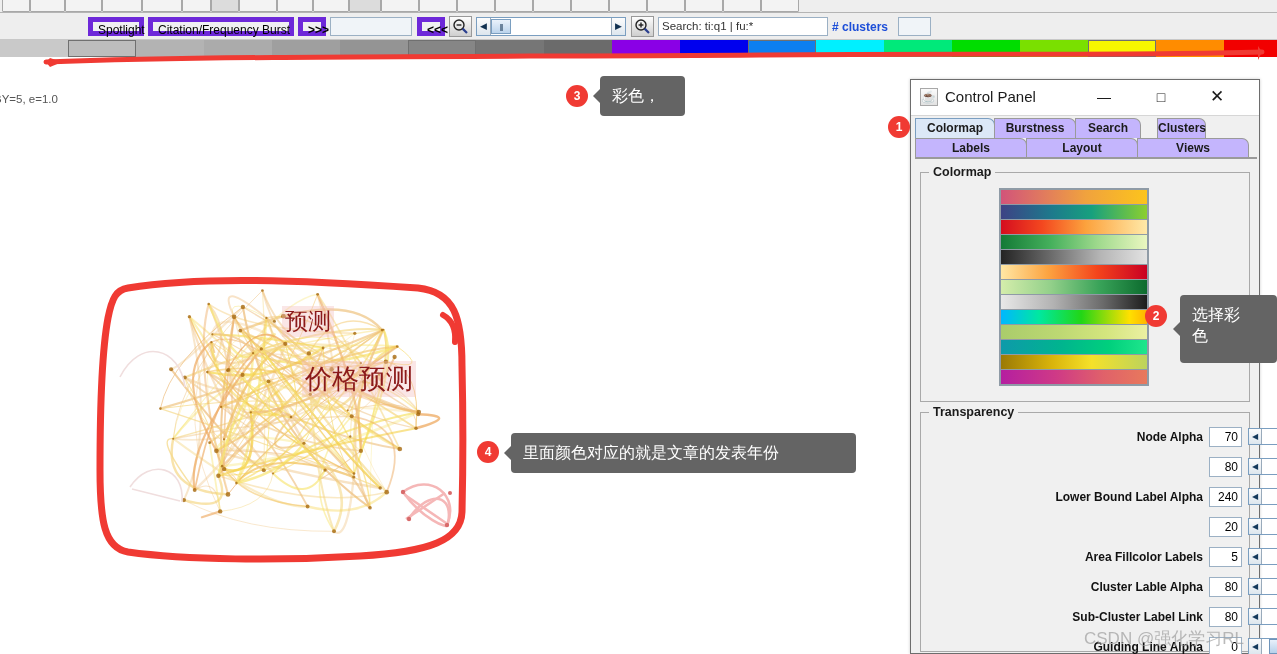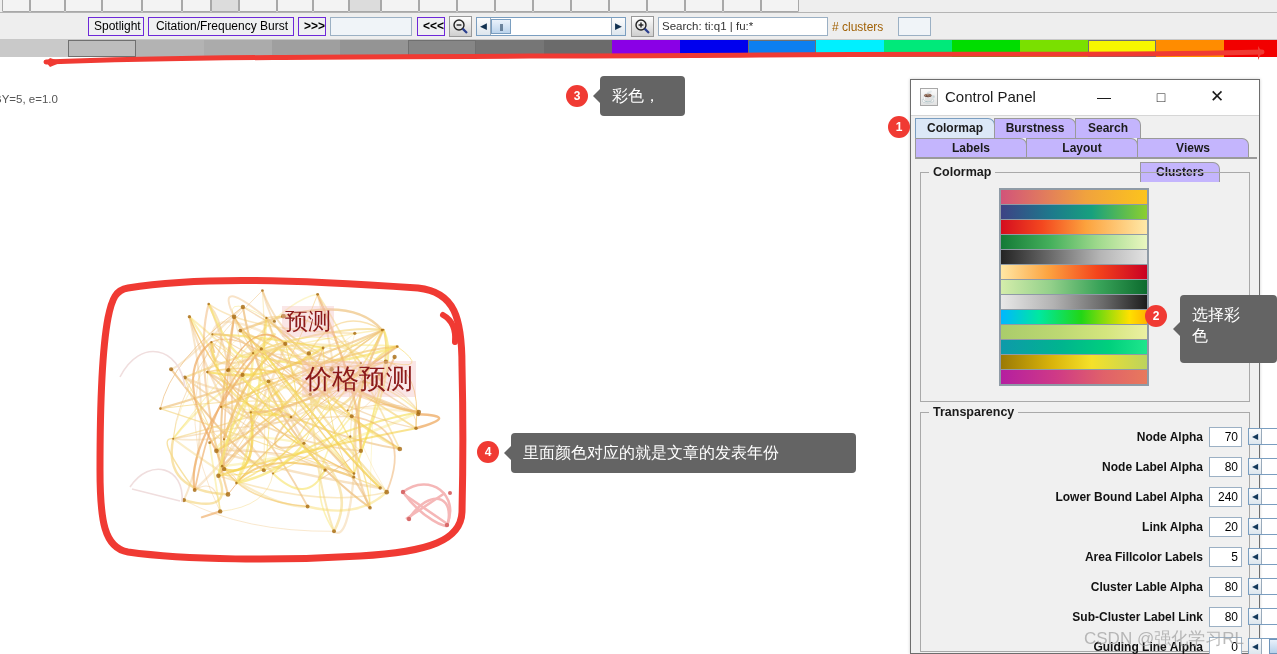--- a/index.html
+++ b/index.html
@@ -31,26 +31,26 @@
 
   
   .toolbar {
     position: absolute; left: 0; top: 13px; width: 1277px; height: 26px;
     background: #eeeeee;
     border-bottom: 1px solid #c8c8c8;
   }
   .tbtn {
     position: absolute; top: 4px; height: 19px;
     background: #eff0f2;
-    border: 1px solid #6d28d9;
+    border: 5px solid #6d28d9;
     font-size: 12px;
     font-family: "Liberation Sans", sans-serif;
     color: #000;
     line-height: 17px;
-    text-align: right;
+    text-align: center;
     padding: 0 5px;
     box-sizing: border-box;
     white-space: nowrap;
     cursor: pointer;
   }
   .tfield {
     position: absolute; top: 4px; height: 19px;
     background: #ffffff;
     border: 1px solid #9bb0c4;
     box-sizing: border-box;
@@ -85,21 +85,21 @@
   .scrollbar .thumb {
     position:absolute; top:1px; height:15px;
     background: linear-gradient(#eaf2fb,#bcd4ec);
     border:1px solid #7a9ec0;
     box-sizing:border-box;
     color:#35506e; font-size:8px; text-align:center; line-height:14px;
     letter-spacing:-1px;
   }
   .clusterlabel {
     position:absolute; top:7px;
-    font-size:12px; font-weight:normal; color:#a16207;
+    font-size:12px; font-weight:bold; color:#1d4ed8;
   }
 
   
   .colorbar { position:absolute; left:0; top:40px; width:1277px; height:17px; }
   .colorbar .seg { position:absolute; top:0; height:17px; }
   .colorbar .segsel { border:1px solid #707070; box-sizing:border-box; }
 
   
   .canvas {
     position:absolute; left:0; top:57px; width:1277px; height:597px;
@@ -659,21 +659,21 @@
       <div class="cp-name">Control Panel</div>
       <div class="cp-wbtn min">—</div>
       <div class="cp-wbtn max">□</div>
       <div class="cp-wbtn cls">✕</div>
     </div>
 
     <div class="tabrow r1">
       <div class="tab active" style="left:0px;width:80px;">Colormap</div>
       <div class="tab" style="left:79px;width:82px;">Burstness</div>
       <div class="tab" style="left:160px;width:66px;">Search</div>
-      <div class="tab" style="left:225px;width:80px;margin-top:44px;">Clusters</div>
+      <div class="tab" style="left:242px;width:49px;">Clusters</div>
     </div>
     <div class="tabrow r2">
       <div class="tab" style="left:0px;width:112px;">Labels</div>
       <div class="tab" style="left:111px;width:112px;">Layout</div>
       <div class="tab" style="left:222px;width:112px;">Views</div>
     </div>
     <div class="tabline"></div>
 
     <div class="group" style="left:9px;top:92px;width:330px;height:230px;">
       <div class="gtitle">Colormap</div>
@@ -698,36 +698,34 @@
       <div class="gtitle">Transparency</div>
       <div id="trows" style="position:absolute;left:0;top:14px;width:100%;">
           <div class="trow" style="top: 0px;">
             <div class="tlabel">Node Alpha</div>
             <div class="tnum">70</div>
             <div class="tslider">
               <div class="arrow l">◀</div>
             </div>
           </div>
           <div class="trow" style="top: 30px;">
-            <div class="tlabel">Node Label Alpha</div>
             <div class="tnum">80</div>
             <div class="tslider">
               <div class="arrow l">◀</div>
             </div>
           </div>
           <div class="trow" style="top: 60px;">
             <div class="tlabel">Lower Bound Label Alpha</div>
             <div class="tnum">240</div>
             <div class="tslider">
               <div class="arrow l">◀</div>
               <div class="thumb" style="left:27.96px">|||</div>
             </div>
           </div>
           <div class="trow" style="top: 90px;">
-            <div class="tlabel">Link Alpha</div>
             <div class="tnum">20</div>
             <div class="tslider">
               <div class="arrow l">◀</div>
             </div>
           </div>
           <div class="trow" style="top: 120px;">
             <div class="tlabel">Area Fillcolor Labels</div>
             <div class="tnum">5</div>
             <div class="tslider">
               <div class="arrow l">◀</div>

